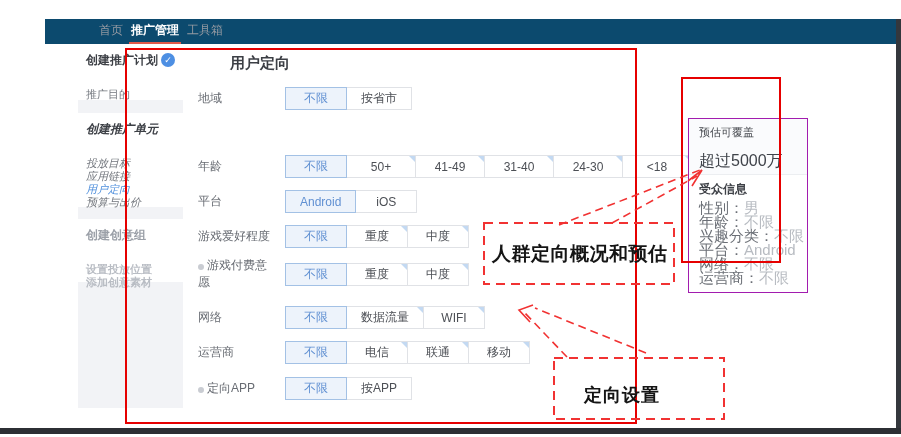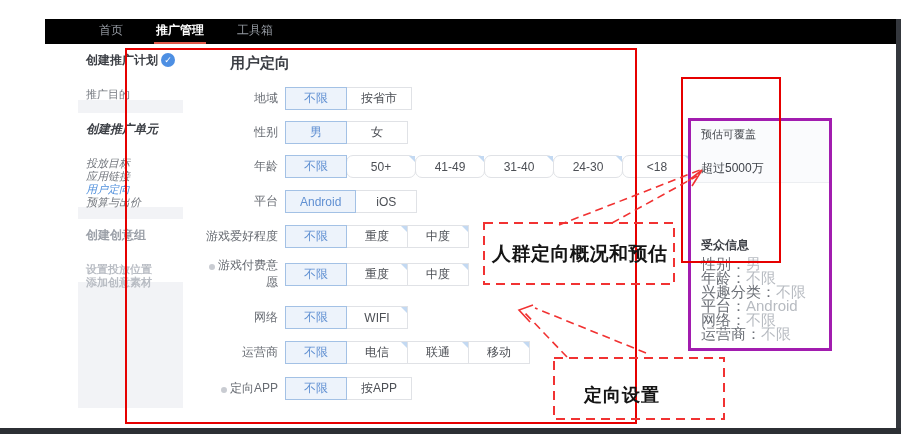--- a/index.html
+++ b/index.html
@@ -2,21 +2,21 @@
 <html><head>
 <meta charset="utf-8">
 <style>
   * { margin:0; padding:0; box-sizing:border-box; }
   html,body { background:#ffffff; }
   body { font-family:"Liberation Sans","DejaVu Sans",sans-serif; }
   .canvas { position:relative; width:901px; height:437px; background:#fff; overflow:hidden; }
 
   
   .navbar { position:absolute; left:45px; top:19px; width:856px; height:25px;
-            background:#000000; display:flex; align-items:stretch; gap:29px; padding-left:52px; }
+            background:#0c4a6e; display:flex; align-items:stretch; gap:4px; padding-left:52px; }
   .nav-item { display:flex; align-items:center; font-size:12px; color:#959aa2;
               border-bottom:2px solid transparent; padding:0 2px; cursor:pointer; }
   .nav-item.active { color:#ffffff; font-weight:bold; border-bottom-color:#e0584a; }
 
   
   .sidebar-bg { position:absolute; left:78px; top:44px; width:105px; height:364px; background:#f2f3f6; }
   .side-card { position:absolute; left:78px; width:105px; background:#ffffff; padding:9px 8px 8px 8px; }
   .side-card.c1 { top:44px; height:56px; }
   .side-card.c2 { top:113px; height:94px;font-style:italic; }
   .side-card.c3 { top:219px; height:63px; }
@@ -26,41 +26,41 @@
   .check { width:14px; height:14px; border-radius:50%; background:#4d8fe3; color:#fff;
            font-size:9px; display:flex; align-items:center; justify-content:center; flex:0 0 auto; }
   .side-items { margin-top:21px; }
   .side-item { font-size:11px; line-height:13px; color:#73777e; cursor:pointer; }
   .side-item.active { color:#4f8fdc; }
   .side-card.c3 .side-item { color:#b9bdc4;font-weight:bold; }
 
   
   .main-title { position:absolute; left:230px; top:54px; font-size:15px; font-weight:bold; color:#3c3f45; }
   .row { position:absolute; left:198px; display:flex; align-items:center; }
-  .row-label { width:80px; text-align:right; font-size:12px; color:#686c73;
+  .row-label { width:80px; font-size:12px; color:#686c73;
                margin-right:7px; line-height:17px; }
   .qicon { display:inline-block; vertical-align:-1px; width:5px; height:5px; border:3px solid #c9ccd2;
            border-radius:50%; background:#fff; margin-right:3px; }
   .opts { display:flex; align-items:flex-start; }
   .opt { height:23px; min-width:62px; padding:0 14px; font-size:12px; color:#4c4f55;
          background:#fff; border:1px solid #e0e2e6; margin-left:-1px; position:relative;
          display:flex; align-items:center; justify-content:center; cursor:pointer; white-space:nowrap; }
   .opt:first-child { margin-left:0; }
   .opt.selected { background:#edf3fb; border-color:#a3c1e5; color:#6090d2; z-index:1; }
-  .opt.wide { min-width:70px;border-radius:7px; }
+  .opt.wide { min-width:70px; }
   .opt.corner::after { content:""; position:absolute; top:0; right:0;
                        border-top:6px solid #c3d9f2; border-left:6px solid transparent; }
 
   
-  .panel { position:absolute; left:688px; top:118px; width:144px; background:#fff;
-           border:3px solid #a21caf; }
+  .panel { position:absolute; left:688px; top:118px; width:120px; background:#fff;
+           border:1px solid #a21caf; }
   .panel-head { background:#fafbfd; border-bottom:1px solid #eceef1; padding:6px 10px 6px; }
   .p-est-title { font-size:11px; color:#45484e; line-height:14px; }
-  .p-est-value { font-size:12px; color:#3f434a; line-height:15px; margin-top:20px; }
-  .panel-body { padding:7px 10px 7px;margin-top:48px; }
+  .p-est-value { font-size:16px; color:#3f434a; line-height:15px; margin-top:14px; }
+  .panel-body { padding:7px 10px 7px; }
   .p-aud-title { font-size:12px; font-weight:bold; color:#3e4147; line-height:15px; margin-bottom:4px; }
   .p-item { font-size:15px; line-height:14px; white-space:nowrap; }
   .p-label { color:#6b6f76; }
   .p-value { color:#b7bbc1; }
 
   
   .ann-svg { position:absolute; left:0; top:0; z-index:50; pointer-events:none; }
   .ann-label { position:absolute; z-index:51; font-weight:bold; color:#151515; pointer-events:none; }
   .ann-label.l1 { left:492px; top:241px; font-size:19px; letter-spacing:0.5px; }
   .ann-label.l2 { left:584px; top:383px; font-size:18px; letter-spacing:1px; }
@@ -121,31 +121,20 @@
     <div class="opts">
       <div class="opt selected">
           <span>不限</span>
         </div>
       <div class="opt">
           <span>按省市</span>
         </div>
     </div>
   </div>
 
-  <div class="row" style="top:121px">
-    <div class="row-label"><span>性别</span></div>
-    <div class="opts">
-      <div class="opt selected">
-          <span>男</span>
-        </div>
-      <div class="opt">
-          <span>女</span>
-        </div>
-    </div>
-  </div>
 
   <div class="row" style="top:155px">
     <div class="row-label"><span>年龄</span></div>
     <div class="opts">
       <div class="opt selected">
           <span>不限</span>
         </div>
       <div class="opt wide corner">
           <span>50+</span>
         </div>
@@ -204,20 +193,23 @@
           <span>中度</span>
         </div>
     </div>
   </div>
 
   <div class="row" style="top:306px">
     <div class="row-label"><span>网络</span></div>
     <div class="opts">
       <div class="opt selected">
           <span>不限</span>
+        </div>
+      <div class="opt corner">
+          <span>数据流量</span>
         </div>
       <div class="opt corner">
           <span>WIFI</span>
         </div>
     </div>
   </div>
 
   <div class="row" style="top:341px">
     <div class="row-label"><span>运营商</span></div>
     <div class="opts">

